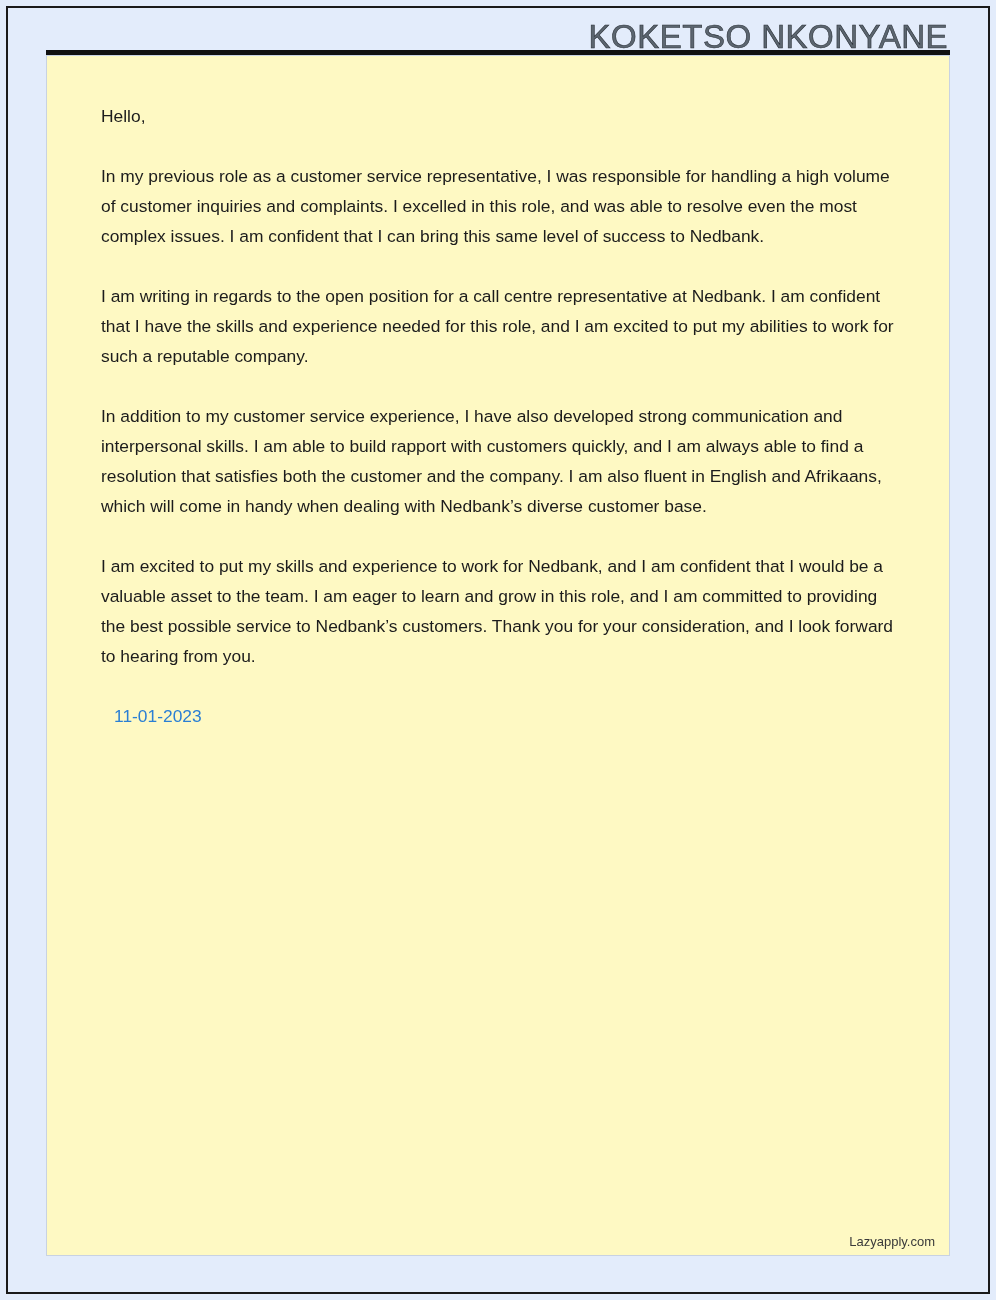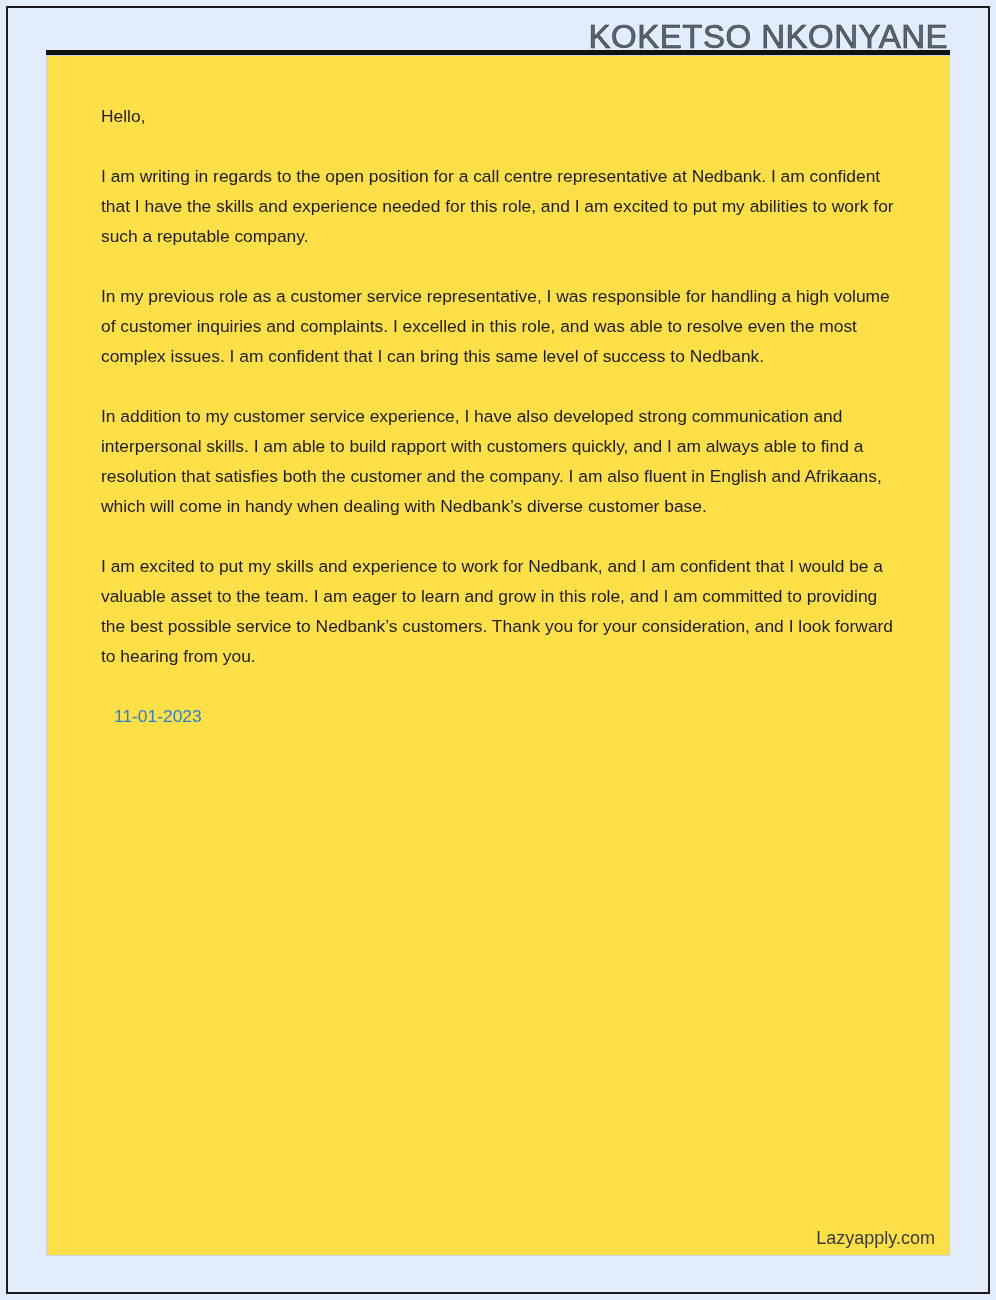--- a/index.html
+++ b/index.html
@@ -47,21 +47,21 @@
     width: 904px;
     height: 5px;
     background: #111111;
   }
   .sheet {
     position: absolute;
     left: 46px;
     top: 55px;
     width: 904px;
     height: 1201px;
-    background: #fde047;
+    background: #fef9c3;
     border: 1px solid #c8d2e2;
     box-sizing: border-box;
   }
   .letter-body {
     position: absolute;
     left: 54px;
     top: 45px;
     width: 800px;
   }
   .para {
@@ -80,21 +80,21 @@
     font-size: 17.4px;
     line-height: 30px;
     color: #2a7fd4;
     font-family: "Liberation Sans", sans-serif;
     margin: 13px;
   }
   .footer-brand {
     position: absolute;
     right: 14px;
     bottom: 6px;
-    font-size: 18px;
+    font-size: 13px;
     color: #3a3a3a;
     font-family: "Liberation Sans", sans-serif;
   }
 </style>
 </head>
 <body>
 
 <div class="page">
 
   <div class="outer-border"></div>
@@ -102,23 +102,23 @@
   <div class="header-name">KOKETSO NKONYANE</div>
 
   <div class="header-rule"></div>
 
   <div class="sheet">
 
     <div class="letter-body">
 
       <p class="para salutation">Hello,</p>
 
+      <p class="para">In my previous role as a customer service representative, I was responsible for handling a high volume of customer inquiries and complaints. I excelled in this role, and was able to resolve even the most complex issues. I am confident that I can bring this same level of success to Nedbank.</p>
+
       <p class="para">I am writing in regards to the open position for a call centre representative at Nedbank. I am confident that I have the skills and experience needed for this role, and I am excited to put my abilities to work for such a reputable company.</p>
-
-      <p class="para">In my previous role as a customer service representative, I was responsible for handling a high volume of customer inquiries and complaints. I excelled in this role, and was able to resolve even the most complex issues. I am confident that I can bring this same level of success to Nedbank.</p>
 
       <p class="para">In addition to my customer service experience, I have also developed strong communication and interpersonal skills. I am able to build rapport with customers quickly, and I am always able to find a resolution that satisfies both the customer and the company. I am also fluent in English and Afrikaans, which will come in handy when dealing with Nedbank’s diverse customer base.</p>
 
       <p class="para last">I am excited to put my skills and experience to work for Nedbank, and I am confident that I would be a valuable asset to the team. I am eager to learn and grow in this role, and I am committed to providing the best possible service to Nedbank’s customers. Thank you for your consideration, and I look forward to hearing from you.</p>
 
       <p class="date">11-01-2023</p>
 
     </div>
 
     <div class="footer-brand">Lazyapply.com</div>

